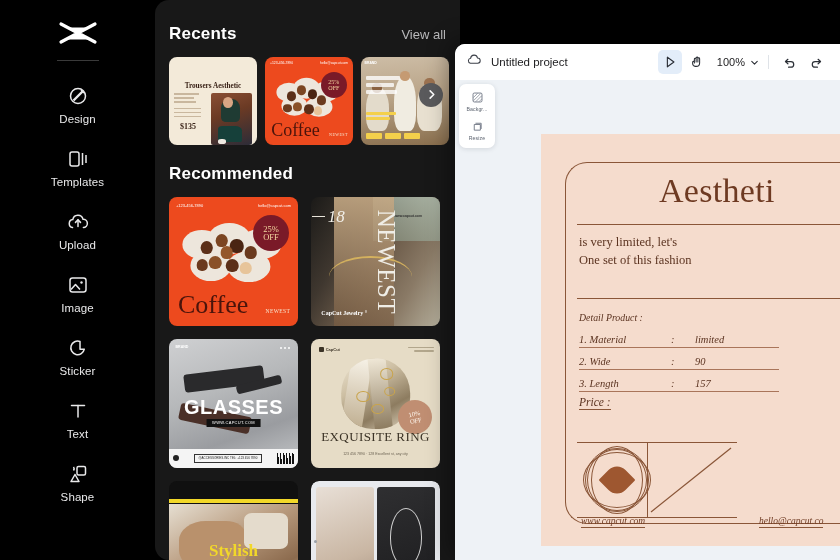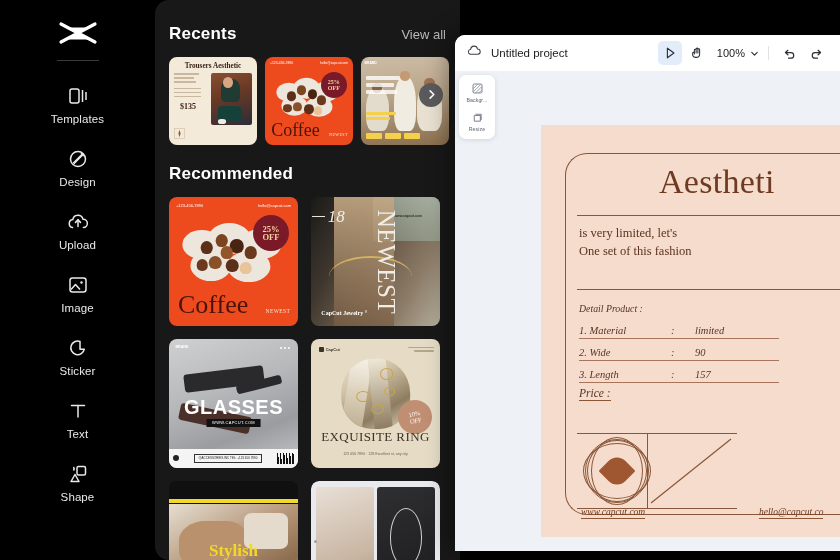--- a/index.html
+++ b/index.html
@@ -43,40 +43,40 @@
     position:absolute; right:17px; top:50%; transform:translateY(-50%);
     width:24px; height:24px; border-radius:50%; background:#5a5a5c;
     display:flex; align-items:center; justify-content:center; cursor:pointer; z-index:3;
   }
 
   .grid { display:flex; flex-wrap:wrap; gap:13px; padding:13px 14px 0 14px; }
   .gcard { width:129px; height:129px; border-radius:8px; overflow:hidden; position:relative; cursor:pointer; }
 
   
   .tr-bg { width:100%; height:100%; background:#f3ead9; padding:5px; }
-  .tr-title { font-family:"Liberation Serif", serif; font-size:7.2px; color:#3a2318; text-align:center; font-weight:bold; }
+  .tr-title { font-family:"Liberation Serif", serif; font-size:7.2px; color:#3a2318; text-align:center; font-weight:bold;margin-top:20px; }
   .tr-body { display:flex; gap:9px; margin-top:3px; }
   .tr-left { width:36%; }
   .tr-lines div { height:1.5px; background:#c9b79e; margin-bottom:2.5px; }
   .tr-price { font-family:"Liberation Serif", serif; font-size:8px; color:#3a2318; font-weight:bold; margin-top:5px; text-align:center; }
   .tr-photo { flex:1; height:52px; border-radius:2px;
     background:linear-gradient(160deg,#8a4f34 0%,#6b3a24 40%,#2c2c38 100%); position:relative; }
   .tr-star { width:11px; height:11px; margin:3px auto 0 auto; }
 
   
   .cf-bg { width:100%; height:100%; background:#ED4A1E; position:relative; }
   .cf-top { display:flex; justify-content:space-between; padding:4px 5px; }
   .cf-tiny { color:#fff; font-size:3.4px; display:flex; align-items:center; gap:1.5px; }
   .cf-blobs { position:absolute; left:50%; top:47%; transform:translate(-50%,-50%); width:74%; height:46%; }
   .cf-blob { position:absolute; background:#EDE6DC; border-radius:50%; }
   .cf-beans { position:absolute; left:50%; top:50%; transform:translate(-50%,-50%); width:66%; height:52%; }
   .bean { position:absolute; border-radius:50% 50% 45% 45%; }
   .cf-badge { position:absolute; border-radius:50%; background:#7A1A28; color:#f3d6a0;
     display:flex; flex-direction:column; align-items:center; justify-content:center;
-    font-family:"Liberation Serif", serif; font-weight:bold; line-height:1; }
+    font-family:"Liberation Serif", serif; font-weight:normal; line-height:1; }
   .cf-word { position:absolute; left:7%; bottom:5%; font-family:"Liberation Serif", serif;
     color:#4A140B; }
   .cf-newest { position:absolute; right:6%; bottom:9%; font-family:"Liberation Serif", serif;
     color:#f6e3cd; letter-spacing:.4px; }
 
   
   .fm-bg { width:100%; height:100%;
     background:linear-gradient(175deg,#cdbda6 0%,#b9a488 45%,#8a6f4e 100%); position:relative; }
   .fm-fig { position:absolute; border-radius:48% 48% 30% 30%; }
   .fm-txt { position:absolute; left:6%; top:22%; }
@@ -157,21 +157,21 @@
     border-radius:8px; overflow:hidden; padding:6px 5px; }
   .ph-screen { display:flex; gap:3px; height:100%; }
   .ph-a { flex:1; border-radius:3px; background:linear-gradient(160deg,#e8dfd6,#c9b6a3 60%,#9c8776); }
   .ph-b { flex:1; border-radius:3px; background:linear-gradient(160deg,#2f2f31,#1a1a1c); position:relative; }
   .ph-chain { position:absolute; left:22%; top:18%; width:56%; height:50%;
     border:1px solid #cfcfcf; border-radius:50%; }
   .ph-dot { position:absolute; left:3px; top:46%; width:3px; height:3px; background:#9aa0a8; border-radius:50%; }
 
   
   #editor {
-    position:absolute; left:455px; top:35px; width:385px; height:516px;
+    position:absolute; left:455px; top:44px; width:385px; height:516px;
     background:#EEF2F6; border-radius:10px 0 0 0; overflow:hidden; z-index:6;
     box-shadow:-6px -4px 22px rgba(0,0,0,.38);
   }
   #ed-top {
     height:36px; background:#fff; display:flex; align-items:center;
     padding:0 12px 0 11px; gap:9px;
   }
   #ed-title { font-size:11.5px; color:#1c1c1e; }
   #ed-tools { margin-left:auto; display:flex; align-items:center; gap:3px; }
   .tool {
@@ -251,37 +251,37 @@
       <path d="M3 3 L37 21 M37 3 L3 21" stroke="#fff" stroke-width="3.2" stroke-linecap="round"></path>
       <path d="M9 6.5 H31 L20 13 Z" fill="#fff"></path>
       <path d="M9 18.5 H31 L20 12 Z" fill="#fff"></path>
     </svg>
   </div>
   <div id="rail-divider"></div>
 
   <div class="rail-item">
     <span class="rail-ico">
       <svg width="24" height="24" viewBox="0 0 24 24" fill="none" stroke="#e9e9ea" stroke-width="1.5">
+        <circle cx="12" cy="12" r="7.5"></circle>
+          <path d="M7.5 16.5 L16.5 7.5" stroke-width="2.4"></path>
+        <path d="M15 6 L18 9" stroke-width="1.5"></path>
+      </svg>
+    </span>
+    <span class="rail-lbl">Design</span>
+  </div>
+
+  <div class="rail-item">
+    <span class="rail-ico">
+      <svg width="24" height="24" viewBox="0 0 24 24" fill="none" stroke="#e9e9ea" stroke-width="1.5">
         <rect x="4" y="5" width="9" height="14" rx="2"></rect>
         <line x1="16.5" y1="6" x2="16.5" y2="18"></line>
           <line x1="20" y1="8" x2="20" y2="16"></line>
       </svg>
     </span>
     <span class="rail-lbl">Templates</span>
-  </div>
-
-  <div class="rail-item">
-    <span class="rail-ico">
-      <svg width="24" height="24" viewBox="0 0 24 24" fill="none" stroke="#e9e9ea" stroke-width="1.5">
-        <circle cx="12" cy="12" r="7.5"></circle>
-          <path d="M7.5 16.5 L16.5 7.5" stroke-width="2.4"></path>
-        <path d="M15 6 L18 9" stroke-width="1.5"></path>
-      </svg>
-    </span>
-    <span class="rail-lbl">Design</span>
   </div>
 
   <div class="rail-item">
     <span class="rail-ico">
       <svg width="24" height="24" viewBox="0 0 24 24" fill="none" stroke="#e9e9ea" stroke-width="1.5" stroke-linecap="round">
         <path d="M6.5 17.5 A4 4 0 0 1 6.8 9.6 A5.2 5.2 0 0 1 17 9.2 A3.9 3.9 0 0 1 17.4 17.5"></path>
         <line x1="12" y1="16.5" x2="12" y2="10"></line>
           <path d="M9.5 12.4 L12 9.9 L14.5 12.4"></path>
       </svg>
     </span>

